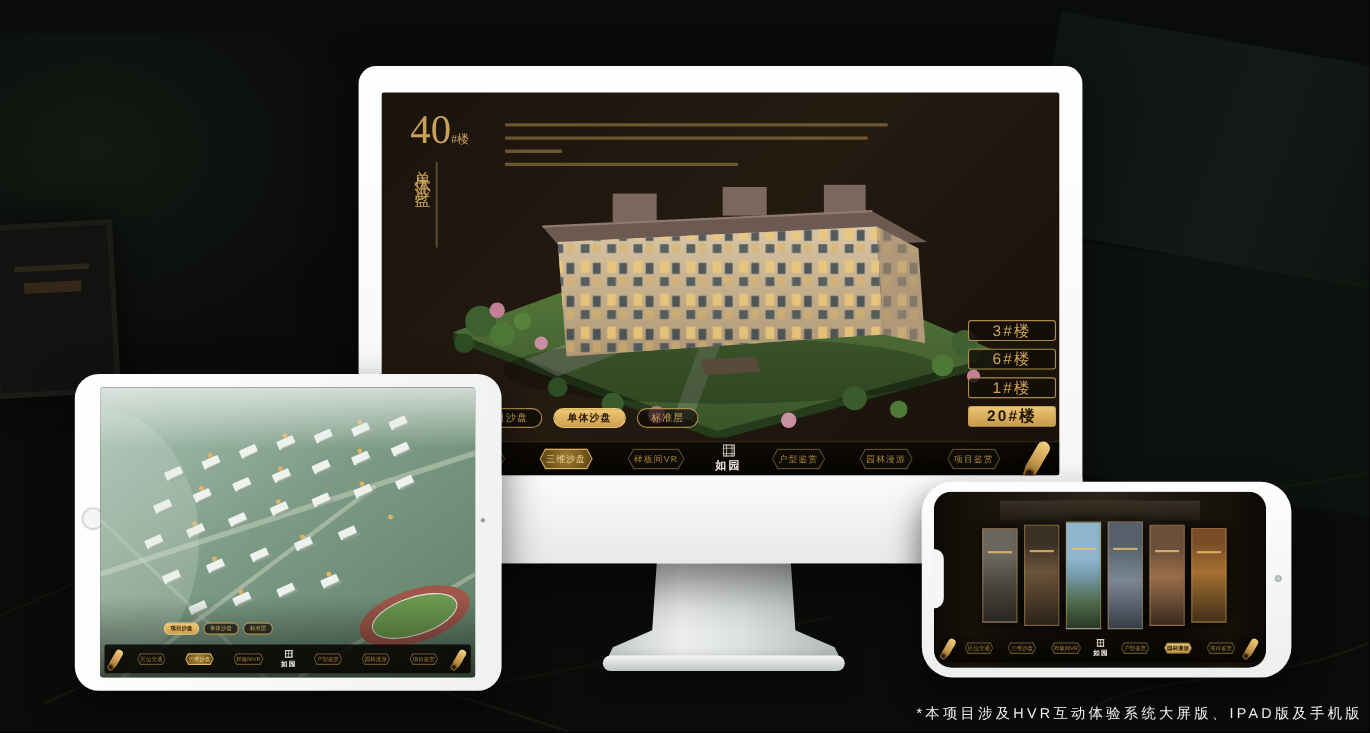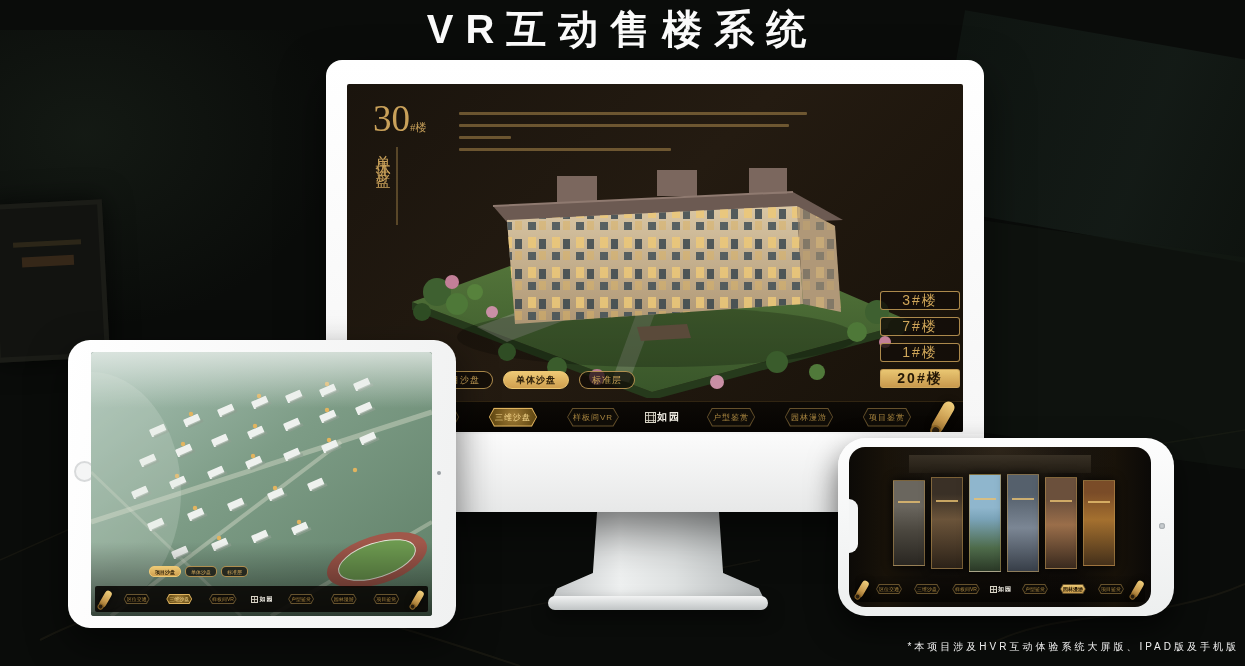--- a/index.html
+++ b/index.html
@@ -17,21 +17,21 @@
   .bg-plaque{position:absolute;left:-8px;top:202px;width:104px;height:148px;
     transform:rotate(-3deg);background:#121310;border:5px solid #1b1c17;
     box-shadow:0 0 28px rgba(0,0,0,.65);}
   .bg-plaque .t1{width:68px;height:5px;margin:34px auto 10px;background:rgba(180,140,70,.16);}
   .bg-plaque .t2{width:52px;height:10px;margin:0 auto;background:rgba(195,120,60,.20);}
   .bg-roads{position:absolute;left:0;top:0;}
 
   
   .page-title{position:absolute;left:0;right:0;top:2px;text-align:center;
     font-size:40px;font-weight:bold;color:#fafafa;letter-spacing:12px;z-index:5;}
-  .footnote{position:absolute;right:6px;top:640px;font-size:10px;color:#f0f0f0;
+  .footnote{position:absolute;right:6px;top:640px;font-size:13px;color:#f0f0f0;
     letter-spacing:3px;z-index:6;}
 
   
   .monitor-body{position:absolute;left:326px;top:60px;width:658px;height:452px;
     background:linear-gradient(#ffffff,#f4f4f4);border-radius:16px;z-index:2;
     box-shadow:0 18px 45px rgba(0,0,0,.55);}
   .monitor-body::after{content:'';position:absolute;left:0;right:0;bottom:0;height:78px;
     background:linear-gradient(#fbfbfb,#e7e8e8);border-radius:0 0 16px 16px;}
   .monitor-stand{position:absolute;left:553px;top:511px;width:210px;height:86px;z-index:1;
     background:linear-gradient(90deg,#c6c9ca,#eef0f0 32%,#dfe2e2 58%,#b5b9ba);
@@ -78,21 +78,21 @@
   .hex>span{display:block;clip-path:polygon(7% 50%,16% 0,84% 0,93% 50%,84% 100%,16% 100%);
     background:#0f0c07;color:#a8853f;padding:3px 9px;font-size:8px;letter-spacing:1px;
     white-space:nowrap;}
   .hex.active{background:#e0b45f;box-shadow:0 0 7px rgba(224,180,95,.55);}
   .hex.active>span{background:radial-gradient(circle at 50% 40%,#a07c36,#6b5018 65%,#483509);
     color:#f5d78c;}
   .hex.active-solid>span{background:linear-gradient(#ecc873,#c79a4b);
     color:#2a1d08;font-weight:bold;}
   .hex.sm>span{padding:1px 4px;font-size:5px;letter-spacing:0;}
 
-  .logo-stack{display:flex;flex-direction:row;align-items:center;gap:1px;}
+  .logo-stack{display:flex;flex-direction:column;align-items:center;gap:1px;}
   .seal{width:11px;height:11px;background:#1c1812;
     box-shadow:inset 0 0 0 1px #d8d4c6;
     background-image:linear-gradient(rgba(216,212,198,.8) 1px,transparent 1px),
       linear-gradient(90deg,rgba(216,212,198,.8) 1px,transparent 1px);
     background-size:5px 5px;background-position:3px 3px;}
   .logo-name{font-size:10px;color:#f0ede4;letter-spacing:2px;font-weight:bold;
     font-family:"Liberation Serif",serif;}
   .logo-stack.sm .seal{width:7px;height:7px;background-size:3px 3px;}
   .logo-stack.sm .logo-name{font-size:6px;letter-spacing:1px;}
 
@@ -165,30 +165,29 @@
       <div class="t2"></div>
   </div>
   <svg class="bg-roads" width="1245" height="666">
     <path d="M40 640 C200 560,320 600,520 666" stroke="rgba(150,130,80,.10)" stroke-width="2" fill="none"></path>
     <path d="M0 560 L180 480 L330 520" stroke="rgba(150,130,80,.08)" stroke-width="1.5" fill="none"></path>
     <path d="M980 650 C1050 606,1150 626,1245 584" stroke="rgba(150,130,80,.09)" stroke-width="2" fill="none"></path>
     <path d="M1000 470 L1245 430" stroke="rgba(120,110,70,.08)" stroke-width="1.5" fill="none"></path>
     <path d="M460 620 L760 560" stroke="rgba(150,130,80,.07)" stroke-width="1.5" fill="none"></path>
   </svg>
 
-  <div class="page-title">VR互动售楼系统</div>
 
   <div class="monitor-stand"></div>
   <div class="monitor-base"></div>
 
   <div class="monitor-body">
     <div class="monitor-screen">
 
       <div class="ms-heading">
-        <span class="ms-num">30</span><span class="ms-unit">#楼</span>
+        <span class="ms-num">40</span><span class="ms-unit">#楼</span>
         <div class="ms-vwrap">
           <div class="ms-vert">单体沙盘</div>
           <div class="ms-vbar"></div>
         </div>
       </div>
 
       <div class="ms-para">
         <div class="ms-line" style="width:348px"></div>
         <div class="ms-line" style="width:330px"></div>
         <div class="ms-line" style="width:52px"></div>
@@ -240,21 +239,21 @@
         <circle cx="200" cy="225" r="10" fill="#3a5c2c"></circle>
           <circle cx="240" cy="235" r="8" fill="#bb7b92"></circle>
         <circle cx="420" cy="220" r="11" fill="#3a5c2c"></circle>
           <circle cx="460" cy="230" r="8" fill="#50793a"></circle>
         <circle cx="360" cy="240" r="7" fill="#c98fa5"></circle>
           <circle cx="150" cy="210" r="9" fill="#2f4d24"></circle>
       </svg>
 
       <div class="ms-floorbtns">
         <div class="floor-btn">3#楼</div>
-        <div class="floor-btn">7#楼</div>
+        <div class="floor-btn">6#楼</div>
         <div class="floor-btn">1#楼</div>
         <div class="floor-btn active">20#楼</div>
       </div>
 
       <div class="ms-tabs">
         <div class="pill">项目沙盘</div>
         <div class="pill active">单体沙盘</div>
         <div class="pill">标准层</div>
       </div>
 

